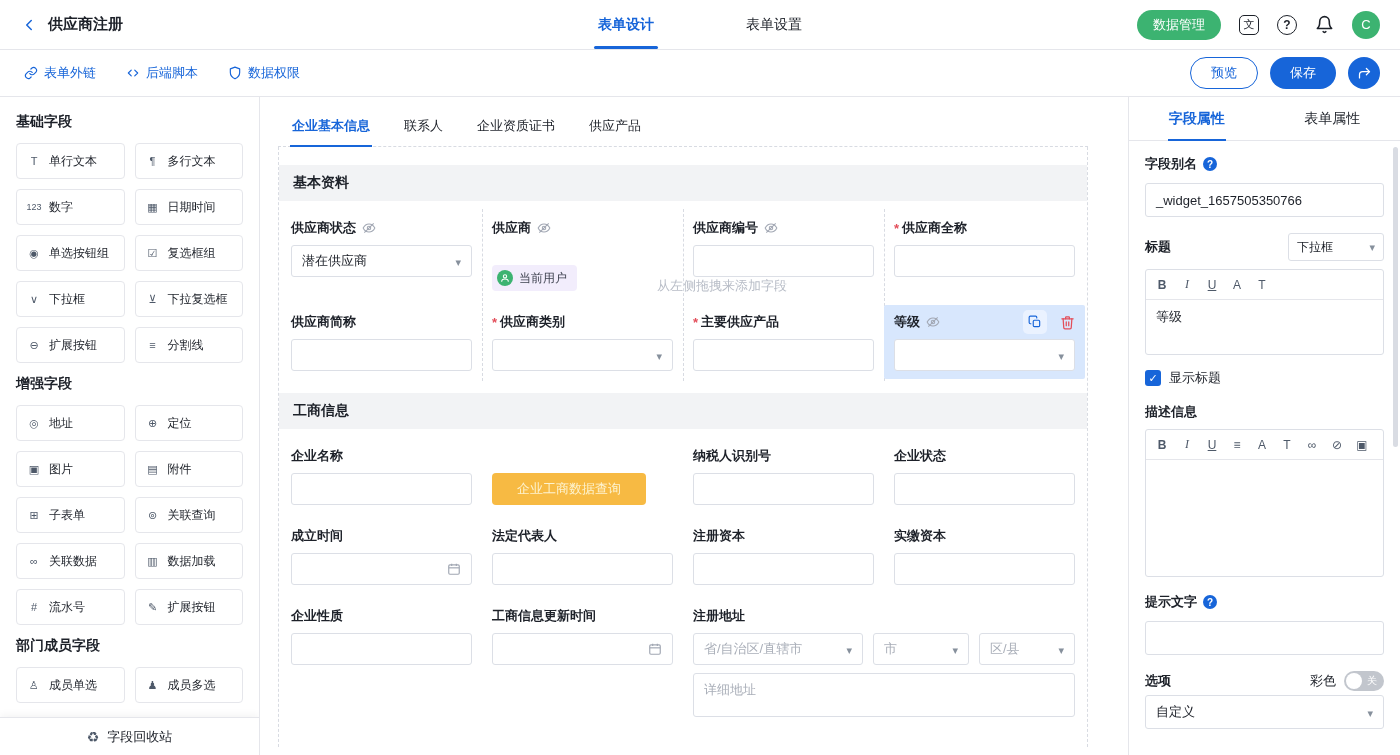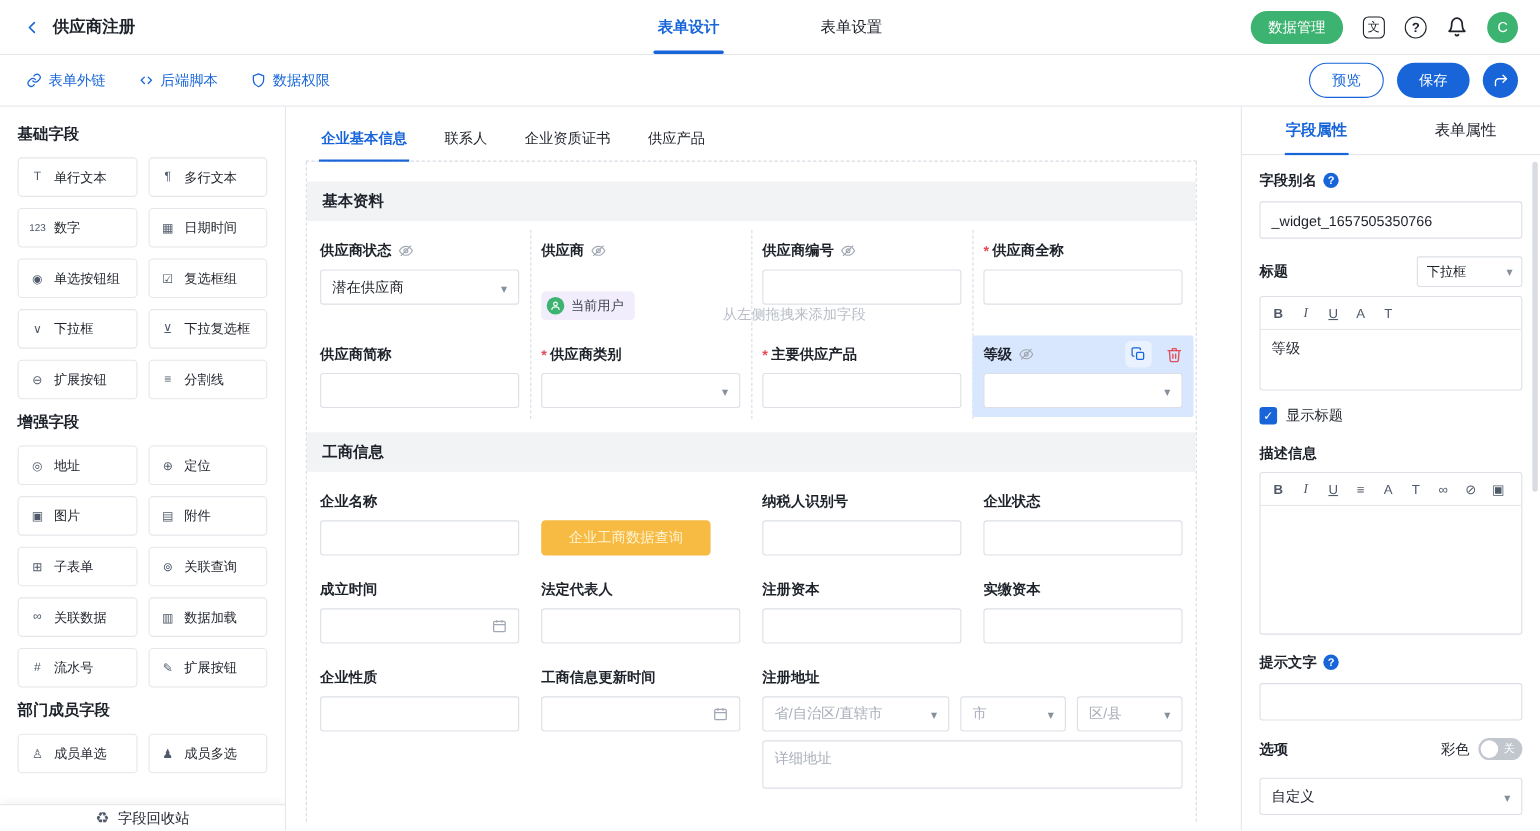--- a/index.html
+++ b/index.html
@@ -37,21 +37,21 @@
   
   .main { display:flex; height:658px; overflow:hidden; }
 
   
   .sidebar { width:260px; flex:none; border-right:1px solid #e5e6eb; position:relative; padding:12px 16px 48px; overflow:hidden; background:#fff; }
   .side-title { font-size:14px; font-weight:700; margin:12px 0 12px; }
   .side-title:first-child { margin-top:4px; }
   .side-grid { display:grid; grid-template-columns:1fr 1fr; gap:10px; }
   .side-item { height:36px; border:1px solid #e5e6eb; border-radius:4px; display:flex; align-items:center; gap:6px; padding:0 8px; font-size:12px; background:#fff; cursor:grab; }
   .side-item .ic { width:18px; flex:none; text-align:center; color:#4e5969; font-size:11px; }
-  .recycle-bar { position:absolute; left:0; right:0; bottom:0; height:24px; border-top:1px solid #e5e6eb; background:#fff; display:flex; align-items:center; justify-content:center; gap:8px; font-size:13px; box-shadow:0 -2px 8px rgba(0,0,0,.05); cursor:pointer; }
+  .recycle-bar { position:absolute; left:0; right:0; bottom:0; height:38px; border-top:1px solid #e5e6eb; background:#fff; display:flex; align-items:center; justify-content:center; gap:8px; font-size:13px; box-shadow:0 -2px 8px rgba(0,0,0,.05); cursor:pointer; }
   .recycle-icon::after { content:"♻"; color:#4e5969; font-size:14px; }
 
   
   .canvas { flex:1; position:relative; background:#fff; padding:10px 40px 0 18px; overflow:hidden; }
   .ctabs { display:flex; gap:30px; padding-left:12px; border-bottom:1px dashed #d8dbe2; }
   .ctab { padding:10px 2px 11px; font-size:13px; cursor:pointer; position:relative; }
   .ctab.active { color:#1765d9; font-weight:700; }
   .ctab.active::after { content:""; position:absolute; bottom:-1px; left:0; right:0; height:2px; background:#1765d9; }
   .form-area { border-left:1px dashed #d8dbe2; border-right:1px dashed #d8dbe2; padding:18px 0 0; height:600px; position:relative; }
   .drag-hint { position:absolute; top:130px; left:378px; color:#b8bdc7; font-size:13px; pointer-events:none; }
@@ -99,21 +99,21 @@
   .rtoolbar .rtb-i:nth-child(2){ font-style:italic; font-family:"Liberation Serif",serif; }
   .rtoolbar .rtb-i:nth-child(3){ text-decoration:underline; }
   .rcontent { height:54px; padding:8px 10px; font-size:13px; cursor:text; }
   .rcontent.tall { height:116px; }
   .checkrow { display:flex; align-items:center; gap:8px; margin-top:14px; font-size:13px; }
   .checkbox { width:16px; height:16px; border-radius:3px; background:#1765d9; color:#fff; display:flex; align-items:center; justify-content:center; font-size:11px; cursor:pointer; }
   .checkbox::after { content:"✓"; }
   .colorwrap { display:flex; align-items:center; gap:8px; font-weight:400; font-size:13px; }
   .toggle { width:40px; height:20px; border-radius:10px; background:#c2c6cd; position:relative; display:flex; align-items:center; justify-content:flex-end; padding:0 7px; color:#fff; font-size:10px; cursor:pointer; }
   .toggle .knob { position:absolute; left:2px; top:2px; width:16px; height:16px; border-radius:50%; background:#fff; }
-  .pselect { height:34px; border:1px solid #dcdfe6; border-radius:3px; margin-top:16px; display:flex; align-items:center; justify-content:space-between; padding:0 10px; font-size:13px; cursor:pointer; }
+  .pselect { height:34px; border:1px solid #dcdfe6; border-radius:3px; margin-top:4px; display:flex; align-items:center; justify-content:space-between; padding:0 10px; font-size:13px; cursor:pointer; }
   .panel-scrollbar { position:absolute; top:50px; right:2px; width:5px; height:300px; border-radius:3px; background:#d9dce3; }
 </style>
 </head>
 <body>
 
 <div class="header">
   <span class="back-btn">
     <svg width="18" height="18" viewBox="0 0 24 24" class="ic-stroke">
         <polyline points="15 18 9 12 15 6"></polyline>
       </svg>

